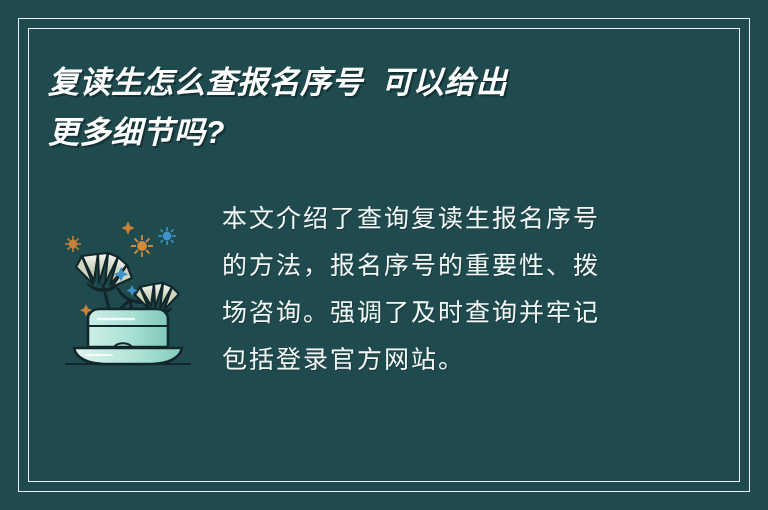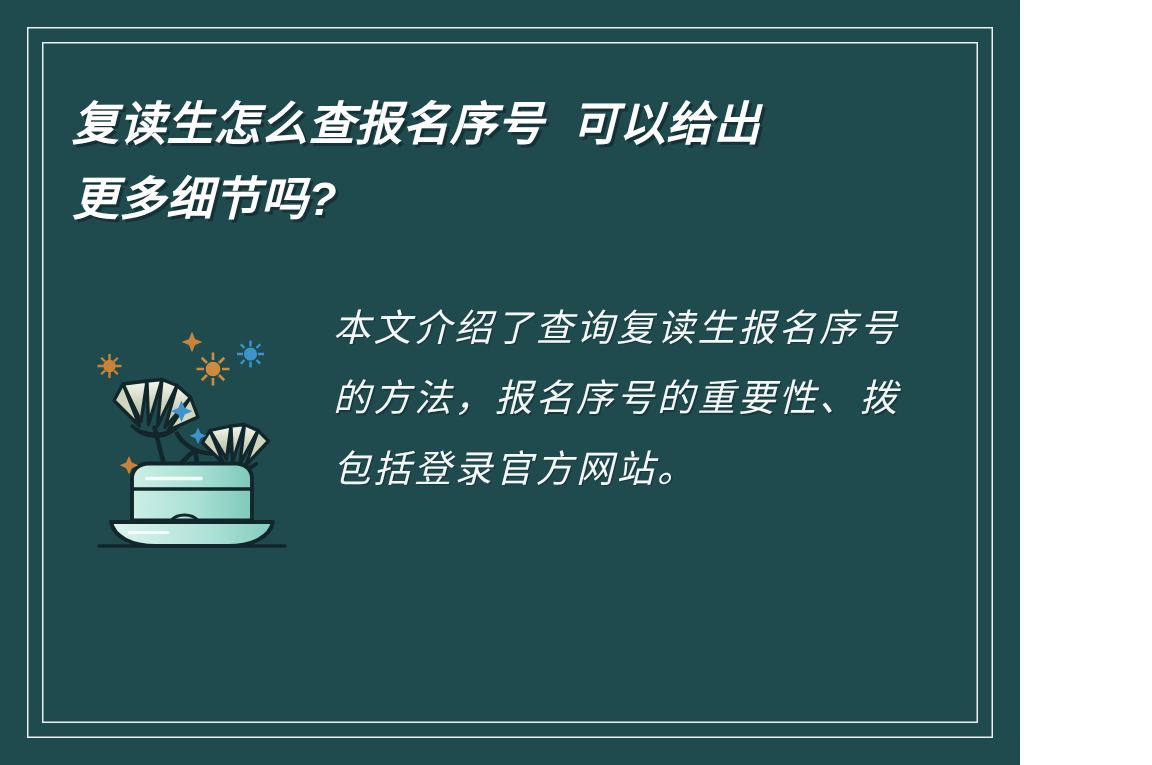--- a/index.html
+++ b/index.html
@@ -8,21 +8,21 @@
   }
   body {
     width: 768px;
     height: 510px;
     overflow: hidden;
     font-family: "Liberation Sans", "DejaVu Sans", sans-serif;
   }
 
   .card {
     position: relative;
-    width: 680px;
+    width: 768px;
     height: 510px;
     background: #1f4a4e;
     box-sizing: border-box;
     overflow: hidden;
   }
 
   
   .frame-outer {
     position: absolute;
     left: 18px;
@@ -83,21 +83,20 @@
   .body-text {
     margin-left: 14px;
     flex: 1;
   }
   .body-line {
     color: #f3f7f6;
     font-size: 25px;
     line-height: 47px;
     letter-spacing: 2.0px;
     font-family: "DejaVu Serif", "Liberation Serif", serif;
-    font-style: italic;
     white-space: pre;
     text-shadow: 1px 1px 0 rgba(0,0,0,0.22);
   }
 </style>
 </head>
 <body>
 
 <div class="card">
 
   <div class="frame-outer"></div>
@@ -201,17 +200,18 @@
         </g>
         <g fill="#c8833a">
           <path d="M38 103 l1.9 4.3 4.3 1.9 -4.3 1.9 -1.9 4.3 -1.9 -4.3 -4.3 -1.9 4.3 -1.9 Z"></path>
         </g>
       </svg>
     </div>
 
     <div class="body-text">
       <div class="body-line">本文介绍了查询复读生报名序号</div>
       <div class="body-line">的方法，报名序号的重要性、拨</div>
+      <div class="body-line">场咨询。强调了及时查询并牢记</div>
       <div class="body-line">包括登录官方网站。</div>
     </div>
 
   </div>
 </div>
 
 </body></html>

